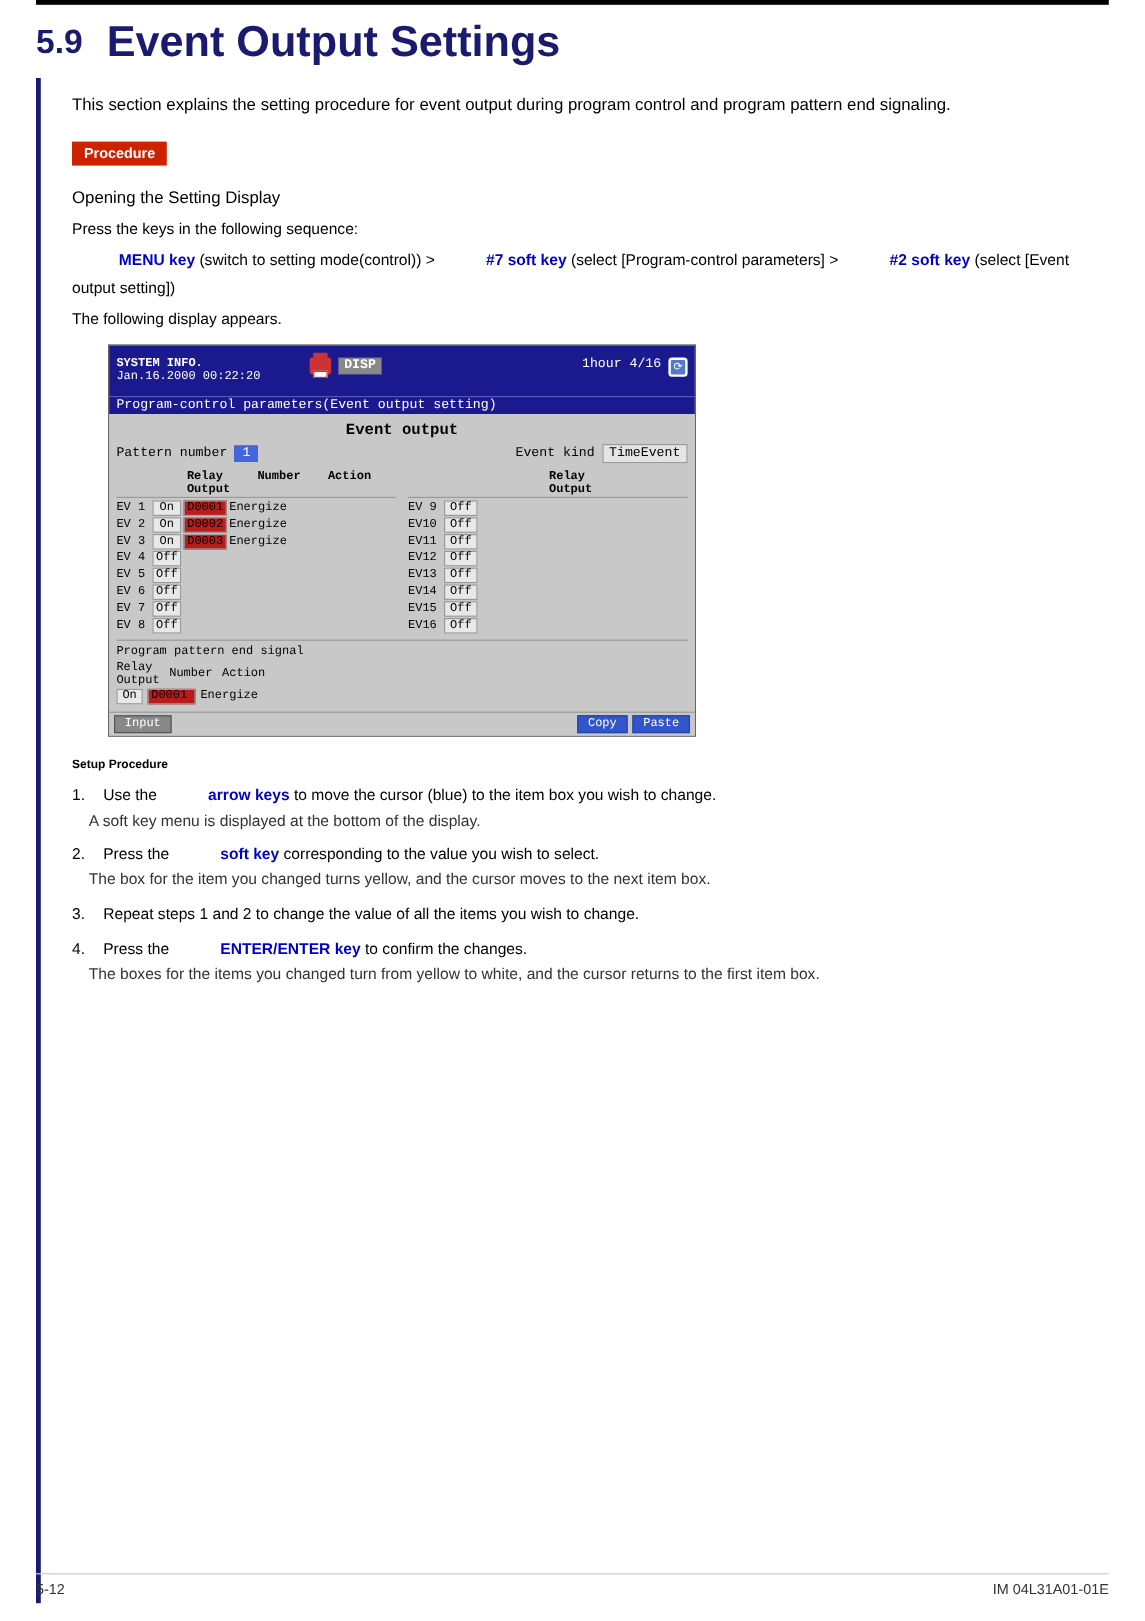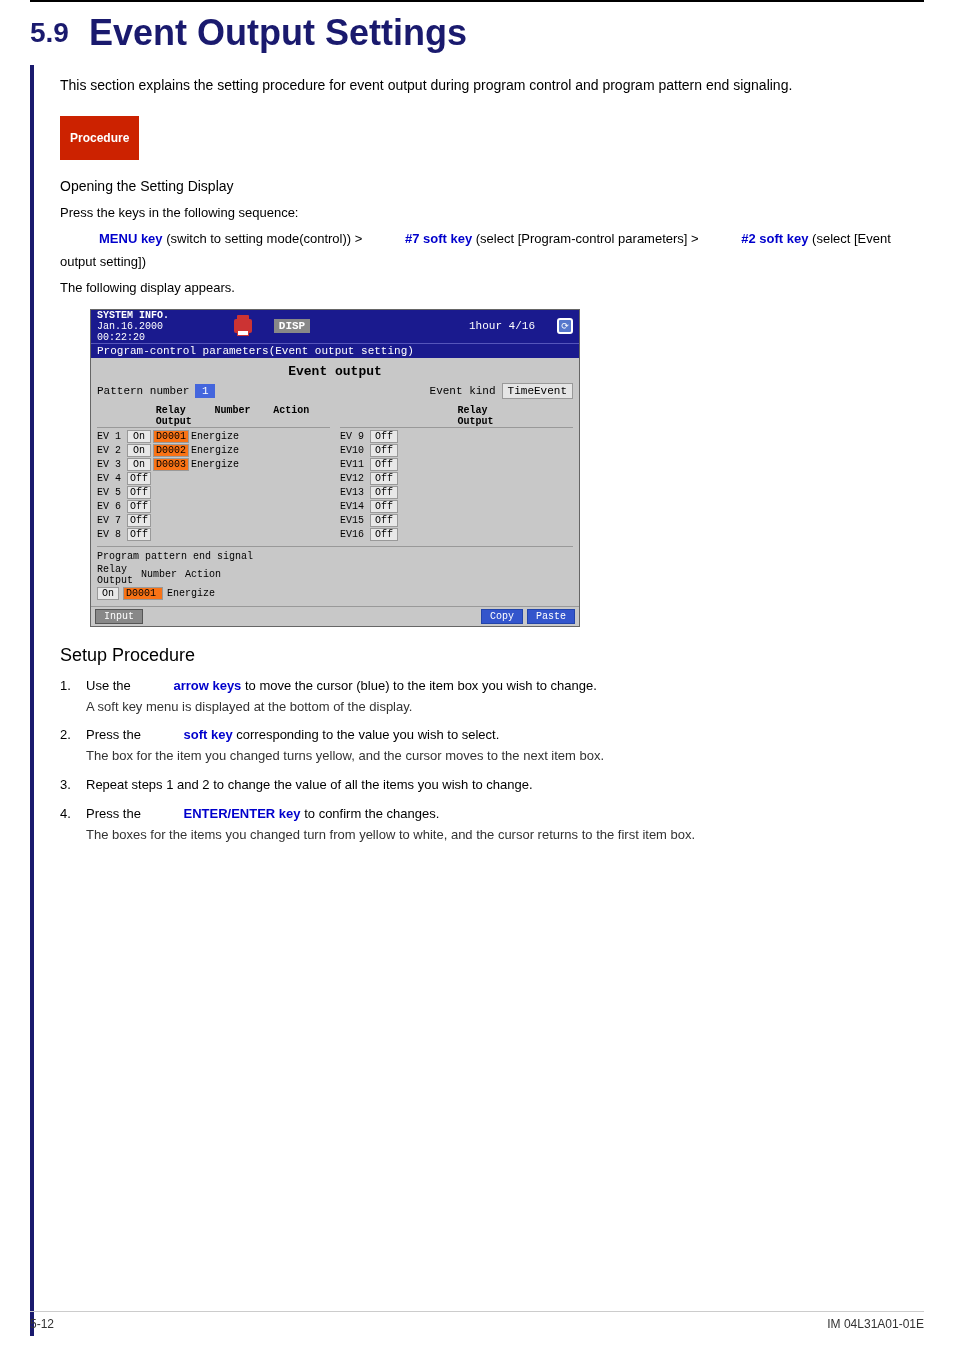--- a/index.html
+++ b/index.html
@@ -10,21 +10,21 @@
       font-family: Arial, sans-serif;
       font-size: 14px;
       color: #000;
       position: relative;
     }
 
     
     .section-header {
       display: flex;
       align-items: center;
-      border-top: 2px solid #000000;
+      border-top: 4px solid #000000;
       padding-top: 10px;
       margin: 0 30px 20px 30px;
     }
     .section-number {
       font-size: 28px;
       font-weight: bold;
       color: #1a1a6e;
       margin-right: 20px;
     }
     .section-title {
@@ -51,21 +51,21 @@
       line-height: 1.6;
       font-size: 14px;
     }
 
     .procedure-badge {
       display: inline-block;
       background: #cc2200;
       color: #fff;
       font-size: 12px;
       font-weight: bold;
-      padding: 15px 10px;
+      padding: 3px 10px;
       margin-bottom: 18px;
     }
 
     .subsection-title {
       font-weight: normal;
       font-size: 14px;
       margin-bottom: 8px;
     }
 
     .body-text {
@@ -87,24 +87,24 @@
       margin: 10px 0 18px 30px;
       background: #d0d0d0;
       font-family: 'Courier New', monospace;
       font-size: 11px;
     }
 
     .panel-header {
       background: #1a1a8e;
       color: #fff;
       display: flex;
-      align-items: center;
-      padding: 0 6px;
-      font-size: 11px;
-      gap: 22px;
+      align-items: flex-start;
+      padding: 10px 6px;
+      font-size: 11px;
+      gap: 6px;
     }
     .panel-header-left {
       display: flex;
       flex-direction: column;
       flex: 1;
     }
 
     .disp-label {
       background: #888;
       color: #fff;
@@ -187,21 +187,21 @@
 
     .ev-label { width: 28px; }
     .ev-val { 
       background: #e8e8e8;
       border: 1px solid #999;
       padding: 0 2px;
       min-width: 24px;
       text-align: center;
     }
     .ev-num { 
-      background: #f97316;
+      background: #b91c1c;
       border: 1px solid #999;
       padding: 0 2px;
       min-width: 36px;
     }
     .ev-action {
       font-size: 10px;
     }
     .ev-val-right {
       background: #e8e8e8;
       border: 1px solid #999;
@@ -243,22 +243,22 @@
       color: #fff;
       padding: 1px 8px;
       border: 1px solid #2244aa;
       font-size: 10px;
     }
 
     .footer-spacer { flex: 1; }
 
     
     .setup-title {
-      font-weight: normal;
-      font-size: 18px;
+      font-weight: bold;
+      font-size: 10px;
       margin-bottom: 10px;
     }
 
     .list-item {
       margin-bottom: 8px;
       font-size: 13px;
       line-height: 1.6;
     }
 
     .list-item-main {
@@ -266,21 +266,21 @@
       gap: 8px;
       align-items: flex-start;
     }
 
     .list-num {
       min-width: 18px;
       font-weight: normal;
     }
 
     .list-sub {
-      margin-left: 26px;
+      margin-left: 14px;
       font-size: 13px;
       line-height: 1.6;
       color: #333;
     }
 
     
     .page-footer {
       position: absolute;
       bottom: 20px;
       left: 30px;

